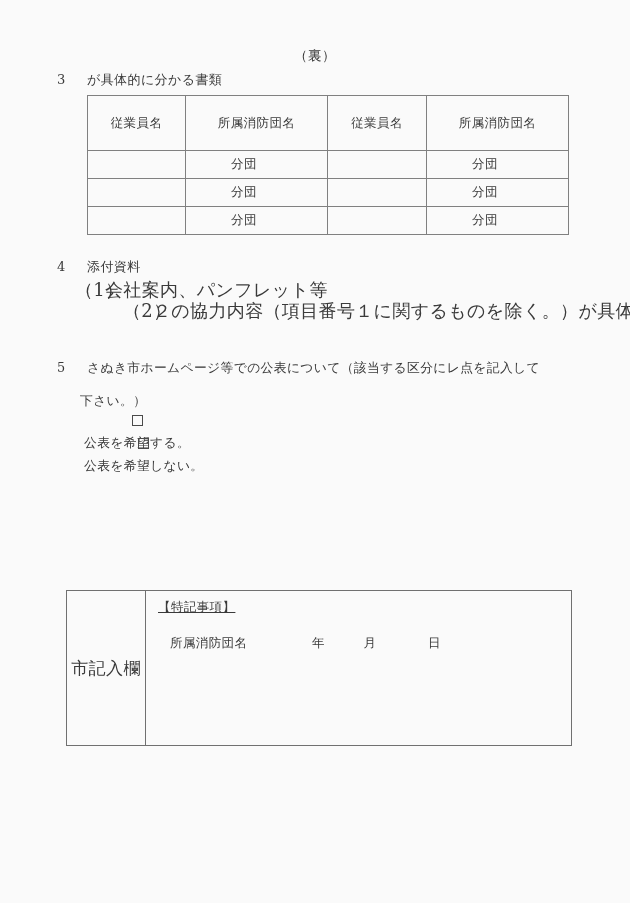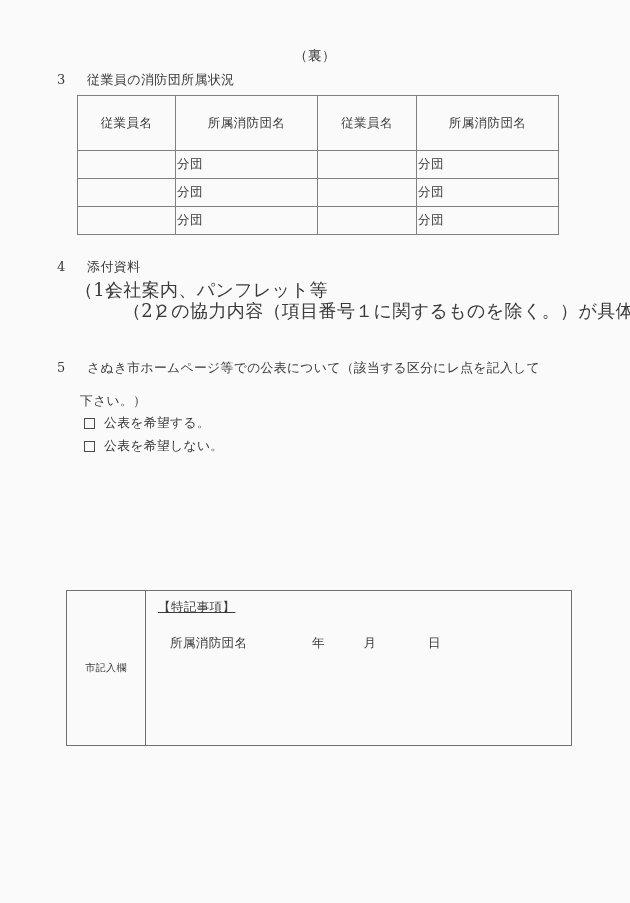--- a/index.html
+++ b/index.html
@@ -41,21 +41,21 @@
     letter-spacing: 0.4px;
   }
   .section-heading .num {
     display: inline-block;
     width: 30px;
   }
 
   
   .fire-table {
     position: absolute;
-    left: 77px;
+    left: 87px;
     top: 95px;
     width: 469px;
     border-collapse: collapse;
     table-layout: fixed;
   }
   .fire-table td {
     border: 1px solid #808080;
     font-size: 12.5px;
     letter-spacing: 0.4px;
     color: #3a3a3a;
@@ -68,21 +68,21 @@
   .fire-table thead td {
     height: 52px;
     text-align: center;
     vertical-align: middle;
   }
   .fire-table tbody td {
     height: 25px;
     vertical-align: middle;
   }
   .fire-table tbody td.unit {
-    text-align: left;
+    text-align: center;
     padding-right: 26px;
   }
 
   
   .list-item {
     position: absolute;
     font-size: 18px;
     white-space: nowrap;
     letter-spacing: 0.35px;
   }
@@ -112,20 +112,21 @@
 
   .checkbox-row {
     position: absolute;
     left: 84px;
     font-size: 12.8px;
     white-space: nowrap;
     letter-spacing: 0.35px;
     display: flex;
     align-items: center;
     gap: 9px;
+    flex-direction: column;
   }
   .checkbox-glyph {
     display: inline-block;
     width: 11px;
     height: 11px;
     border: 1px solid #4a4a4a;
     background: transparent;
     box-sizing: border-box;
   }
 
@@ -140,21 +141,21 @@
     box-sizing: border-box;
     display: flex;
   }
   .remarks-label-cell {
     width: 79px;
     border-right: 1px solid #707070;
     box-sizing: border-box;
     display: flex;
     align-items: center;
     justify-content: center;
-    font-size: 10px;
+    font-size: 17px;
     letter-spacing: 0.4px;
   }
   .remarks-content-cell {
     flex: 1;
     box-sizing: border-box;
     padding: 8px 0 0 12px;
     position: relative;
   }
   .remarks-title {
     font-size: 12.5px;
@@ -171,21 +172,21 @@
   }
 </style>
 </head>
 <body>
 
 <div class="page">
 
   <div class="doc-header">（裏）</div>
 
   <div class="section-heading" style="left:57px; top:71px;">
-    <span class="num">3</span><span>従業員の消防団所属状況</span>
+    <span class="num">3</span><span>が具体的に分かる書類</span>
   </div>
 
   <table class="fire-table">
     <thead>
       <tr>
         <td class="col-a">従業員名</td>
         <td class="col-b">所属消防団名</td>
         <td class="col-c">従業員名</td>
         <td class="col-d">所属消防団名</td>
       </tr>

